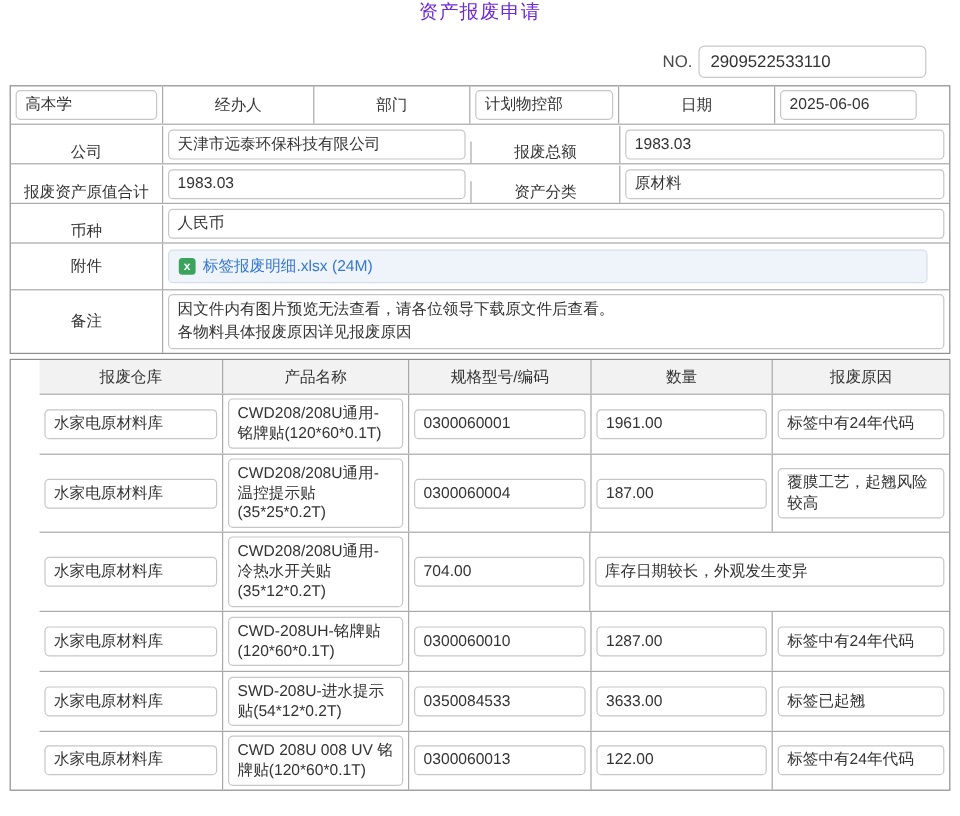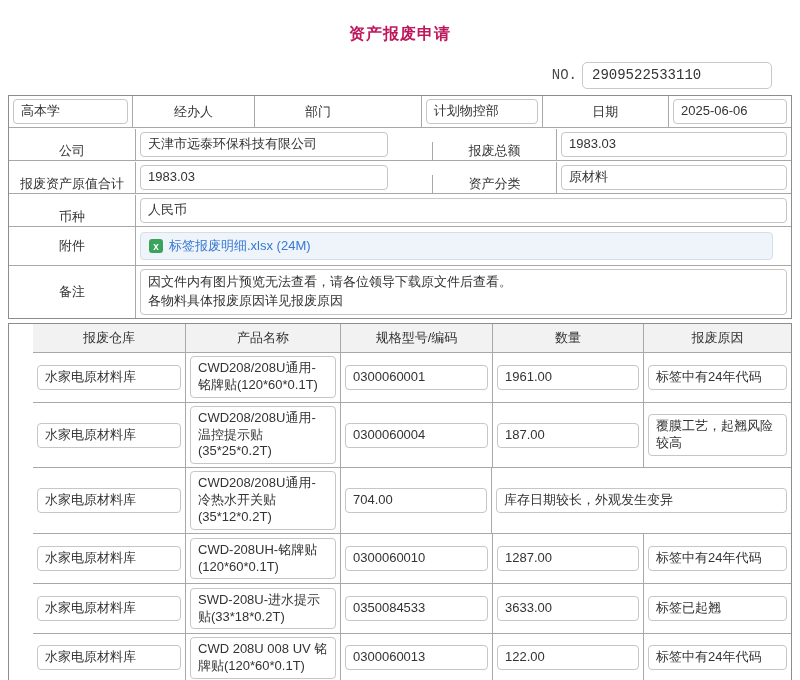--- a/index.html
+++ b/index.html
@@ -5,27 +5,27 @@
   * { box-sizing: border-box; margin: 0; padding: 0; }
   html,body { background:#fff; }
   body {
     width: 800px; height: 680px;
     font-family: "Liberation Sans", "DejaVu Sans", sans-serif;
     color: #333; overflow: hidden;
   }
   .page { position: relative; width: 800px; height: 680px; background:#fff; }
 
   .title {
-    text-align: center; font-size: 16px; font-weight: bold;
-    color: #be185d; padding-top: 24px; letter-spacing: 1px;
+    text-align: center; font-size: 16px; font-weight: normal;
+    color: #6d28d9; padding-top: 0; letter-spacing: 1px;
   }
 
   .no-row {
     display: flex; justify-content: flex-end; align-items: center;
-    margin: 16px 28px 6px 0; height: 28px; font-family: Liberation Mono, monospace;
+    margin: 16px 28px 6px 0; height: 28px;
   }
   .no-label { font-size: 14px; color: #4a4a4a; margin-right: 5px; }
   .no-box {
     width: 190px; height: 27px; border: 1px solid #c8c8c8; border-radius: 5px;
     background: #fff; font-size: 14px; color: #333;
     display: flex; align-items: center; padding: 0 9px;
   }
 
   .tbl { margin: 0 8px; border: 1px solid #8d8d8d; background: #fff; }
   .trow { display: flex; border-top: 1px solid #a8a8a8; }
@@ -40,21 +40,21 @@
 
   .ibox {
     flex: 1; border: 1px solid #c6c6c6; border-radius: 4px;
     padding: 3px 7px; font-size: 13px; color: #333; background: #fff;
     line-height: 1.3; min-height: 25px; display: block;
   }
   .ibox.short { flex: 0 0 auto; width: 114px; }
 
   
   .w1 { width: 126px; } .w2 { width: 126px; } .w3 { width: 130px; }
-  .w4 { width: 124px; margin-left: 40px; } .w5 { width: 130px; } .w6 { flex: 1; }
+  .w4 { width: 124px; } .w5 { width: 130px; } .w6 { flex: 1; }
   .w23 { width: 257px; } .wrest { flex: 1; }
   .rh30 { min-height: 30px; } .rh33 { min-height: 33px; align-items: flex-end; }
   .rh39 { min-height: 39px; } .rh48 { min-height: 48px; }
 
   .attach-box {
     flex: 1; margin-right: 14px;
     background: #eef4fa; border: 1px solid #d4dfeb; border-radius: 4px;
     padding: 4px 8px; display: flex; align-items: center; gap: 6px;
     min-height: 27px;
   }
@@ -233,21 +233,21 @@
       <div class="tcell valc c5">
           <div class="ibox">标签中有24年代码</div>
         </div>
     </div>
 
     <div class="trow drow">
       <div class="tcell valc c1">
           <div class="ibox">水家电原材料库</div>
         </div>
       <div class="tcell valc c2">
-          <div class="ibox">SWD-208U-进水提示贴(33*18*0.2T)</div>
+          <div class="ibox">SWD-208U-进水提示贴(54*12*0.2T)</div>
         </div>
       <div class="tcell valc c3">
           <div class="ibox">0350084533</div>
         </div>
       <div class="tcell valc c4">
           <div class="ibox">3633.00</div>
         </div>
       <div class="tcell valc c5">
           <div class="ibox">标签已起翘</div>
         </div>

